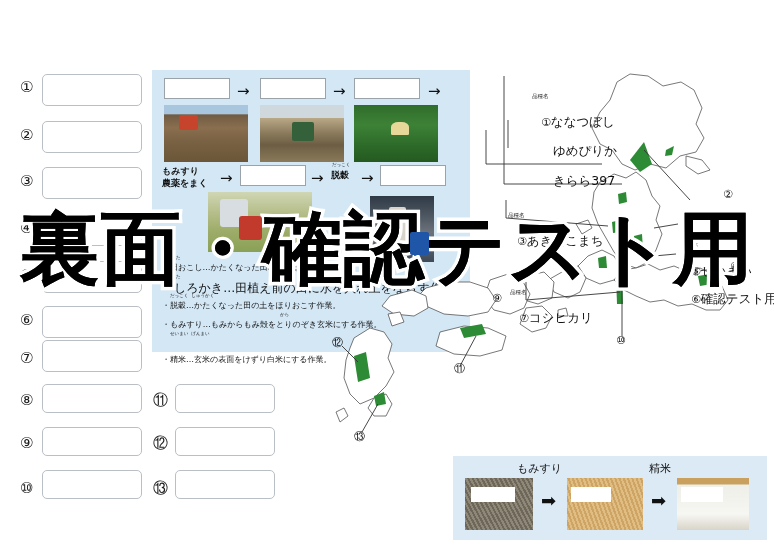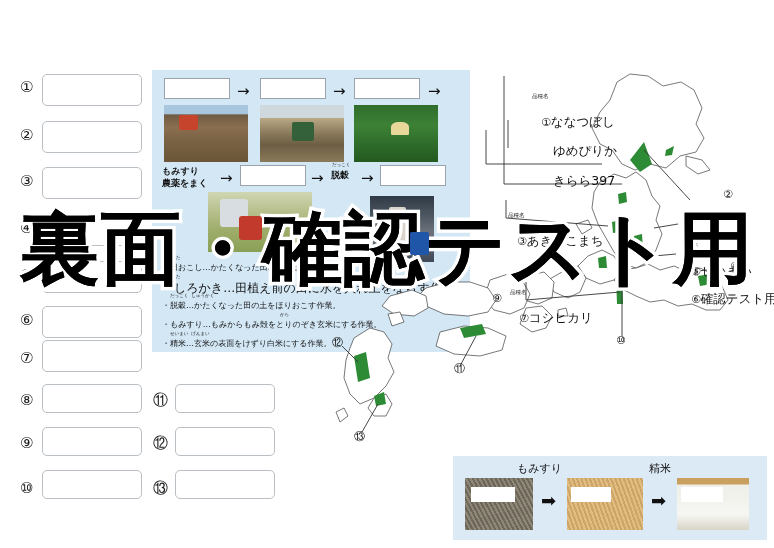--- a/index.html
+++ b/index.html
@@ -297,21 +297,21 @@
     <div class="ruby" style="left:24px; top:205px;">た</div>
     <div class="jp" style="left:10px; top:212px; font-size:12px;">・しろかき…田植え前の田に水を入れ土をならす作業。</div>
 
     <div class="ruby" style="left:18px; top:224px;">だっこく  しゅうかく</div>
     <div class="jp" style="left:10px; top:231px; font-size:8px;">・脱穀…かたくなった田の土をほりおこす作業。</div>
 
     <div class="ruby" style="left:128px; top:243px;">から</div>
     <div class="jp" style="left:10px; top:250px; font-size:8px;">・もみすり…もみからもみ殻をとりのぞき玄米にする作業。</div>
 
     <div class="ruby" style="left:18px; top:262px;">せいまい  げんまい</div>
-    <div class="jp" style="left:10px; top:269px; font-size:8px;">・精米…玄米の表面をけずり白米にする作業。</div>
+    <div class="jp" style="left:10px; top:285px; font-size:8px;">・精米…玄米の表面をけずり白米にする作業。</div>
   </div>
 
   <div id="map-area">
     <svg id="map-svg" width="444" height="425" viewBox="0 0 444 425">
       <g fill="#ffffff" stroke="#555" stroke-width="0.8" stroke-linejoin="round">
 
         <path d="M287,22 L300,14 L318,16 L333,26 L351,22 L364,30 L372,48 L366,64 L374,78 L366,92 L350,96 L336,108 L320,104 L305,110 L292,104 L282,90 L270,84 L262,68 L270,52 L280,40 Z"></path>
         <path d="M356,96 L372,100 L380,110 L368,114 L356,106 Z"></path>
 
         <path d="M270,122 L284,114 L296,118 L306,112 L316,120 L322,136 L330,146 L326,160 L332,174 L326,190 L318,202 L306,208 L294,204 L284,192 L276,178 L268,164 L262,148 L264,132 Z"></path>

